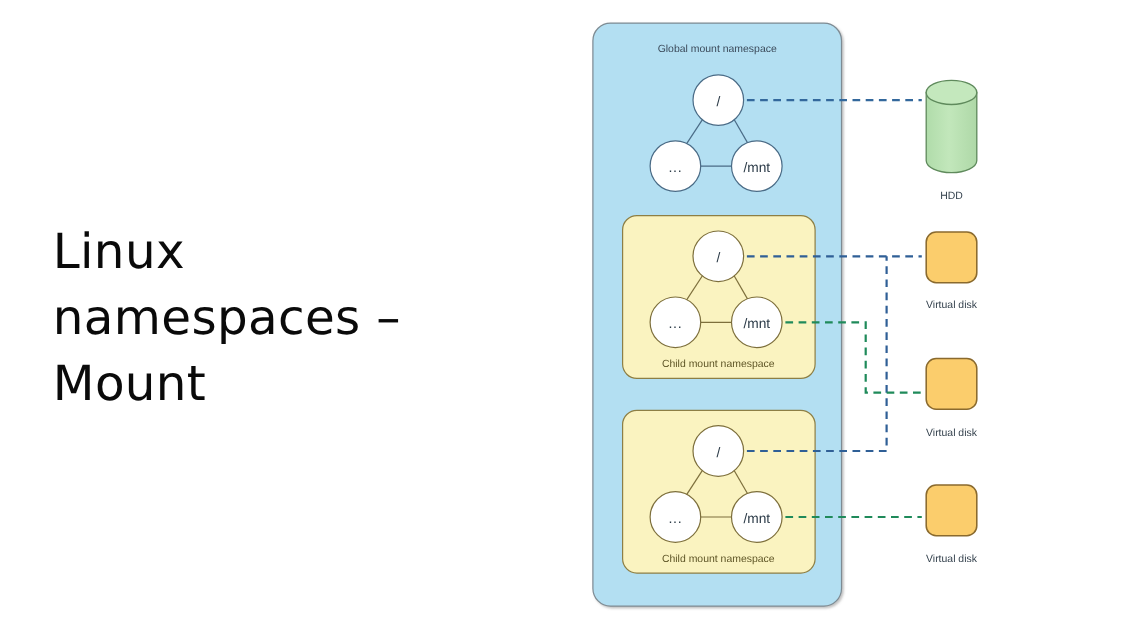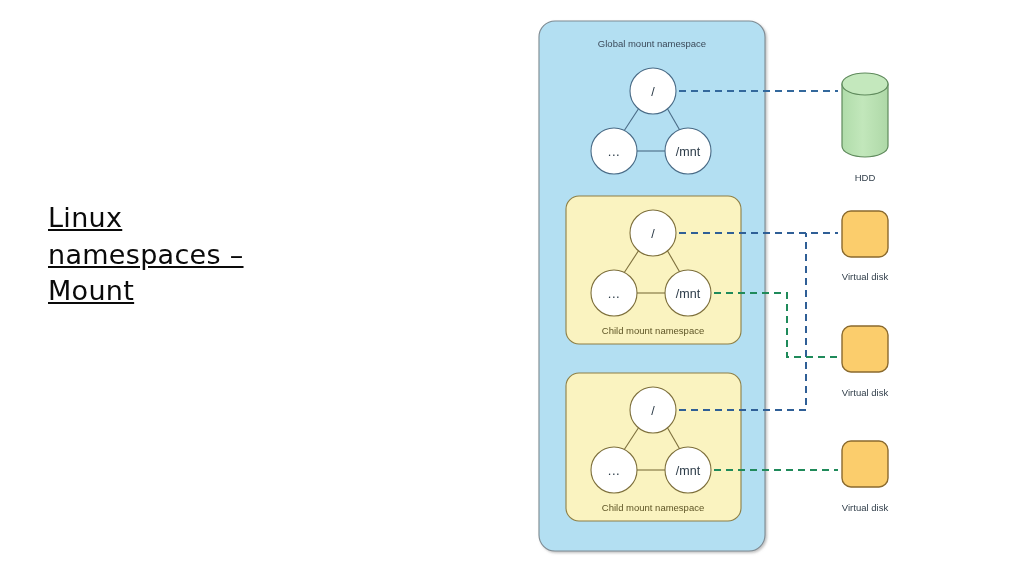--- a/index.html
+++ b/index.html
@@ -16,27 +16,26 @@
     background: #ffffff;
   }
 
   
   #slide-title {
     position: absolute;
     left: 48px;
     top: 200px;
     width: 420px;
     font-family: "DejaVu Sans", sans-serif;
-    font-size: 27px;
+    font-size: 44px;
     line-height: 1.36;
     font-weight: 400;
     color: #0a0a0a;
     letter-spacing: 0.3px;
     white-space: pre-line;
-    text-decoration: underline;
   }
 
   
   #diagram {
     position: absolute;
     left: 0;
     top: 0;
     width: 1024px;
     height: 412px;
   }

